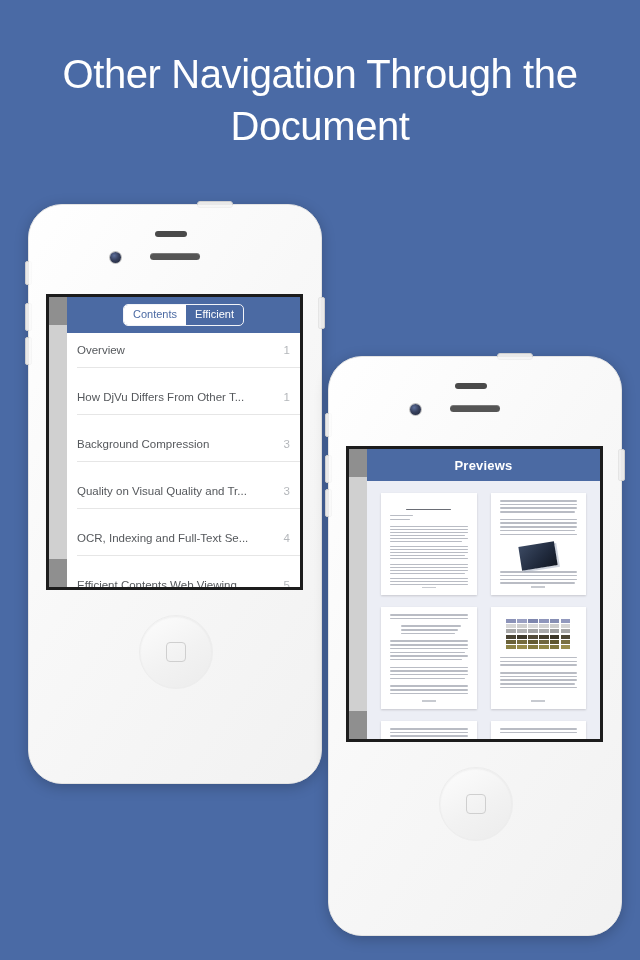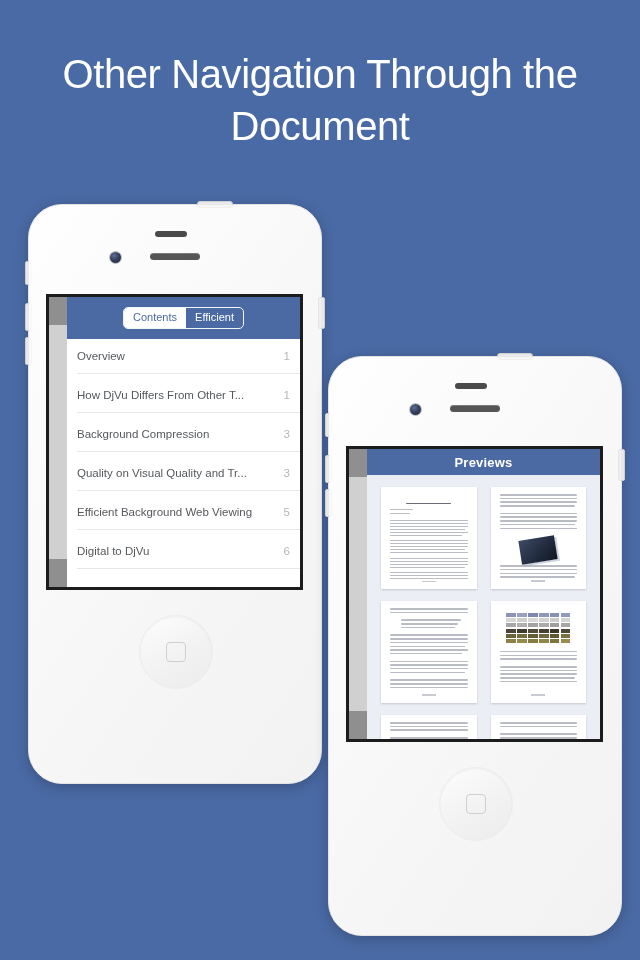--- a/index.html
+++ b/index.html
@@ -74,21 +74,21 @@
   
   .seg{display:flex;border:1px solid #f2f4f8;border-radius:5px;overflow:hidden;}
   .seg .s{padding:3px 9px 4px;font-size:11px;line-height:13px;text-align:center;}
   .seg .s.on{background:#ffffff;color:#4b6aa3;}
   .seg .s.off{background:transparent;color:#ffffff;}
 
   
   .list{flex:1 1 auto;background:#fff;overflow:hidden;}
   .row{
     display:flex;align-items:center;height:34px;
-    margin:0 0 4px 10px;padding-right:10px;
+    margin:0 0 12px 10px;padding-right:10px;
     border-bottom:1px solid #e6e6e6;
   }
   .row .t{
     flex:1 1 auto;color:#55585c;font-size:11.5px;
     white-space:nowrap;overflow:hidden;text-overflow:clip;
   }
   .row .p{flex:0 0 auto;color:#b4b7bb;font-size:11.5px;padding-left:8px;}
 
   
   .prev-wrap{flex:1 1 auto;background:#eceef5;padding:12px 14px;box-sizing:border-box;overflow:hidden;}
@@ -132,21 +132,21 @@
     <div class="screen-inner">
 
       <div class="edge-strip">
         <div class="cap"></div>
         <div class="mid"></div>
         <div class="cap"></div>
       </div>
 
       <div class="pane">
 
-        <div class="navbar" style="height:42px;">
+        <div class="navbar" style="height:36px;">
           <div class="seg">
             <div class="s on">Contents</div>
             <div class="s off">Efficient</div>
           </div>
         </div>
 
         <div class="list" id="toc-list">
             <div class="row">
               <div class="t">Overview</div>
               <div class="p">1</div>
@@ -157,21 +157,25 @@
             </div>
             <div class="row">
               <div class="t">Background Compression</div>
               <div class="p">3</div>
             </div>
             <div class="row">
               <div class="t">Quality on Visual Quality and Tr...</div>
               <div class="p">3</div>
             </div>
             <div class="row">
-              <div class="t">Efficient Background Web Viewing</div>
+              <div class="t">OCR, Indexing and Full-Text Se...</div>
+              <div class="p">4</div>
+            </div>
+            <div class="row">
+              <div class="t">Efficient Contents Web Viewing</div>
               <div class="p">5</div>
             </div>
             <div class="row">
               <div class="t">Digital to DjVu</div>
               <div class="p">6</div>
             </div>
           </div>
 
       </div>
     </div>
@@ -200,21 +204,21 @@
     <div class="screen-inner">
 
       <div class="edge-strip">
         <div class="cap"></div>
         <div class="mid"></div>
         <div class="cap"></div>
       </div>
 
       <div class="pane">
 
-        <div class="navbar" style="height:26px;">
+        <div class="navbar" style="height:32px;">
           <div class="navtitle" style="font-size:13px;">Previews</div>
         </div>
 
         <div class="prev-wrap">
           <div class="grid" id="thumb-grid">
               <div class="thumb">
                 <div class="hd" style="width: 58%; margin-top: 9px;"></div>
                 <div class="ln" style="width: 30%;"></div>
                 <div class="ln" style="width: 26%;"></div>
                 <div class="gap" style="height: 7px;"></div>

